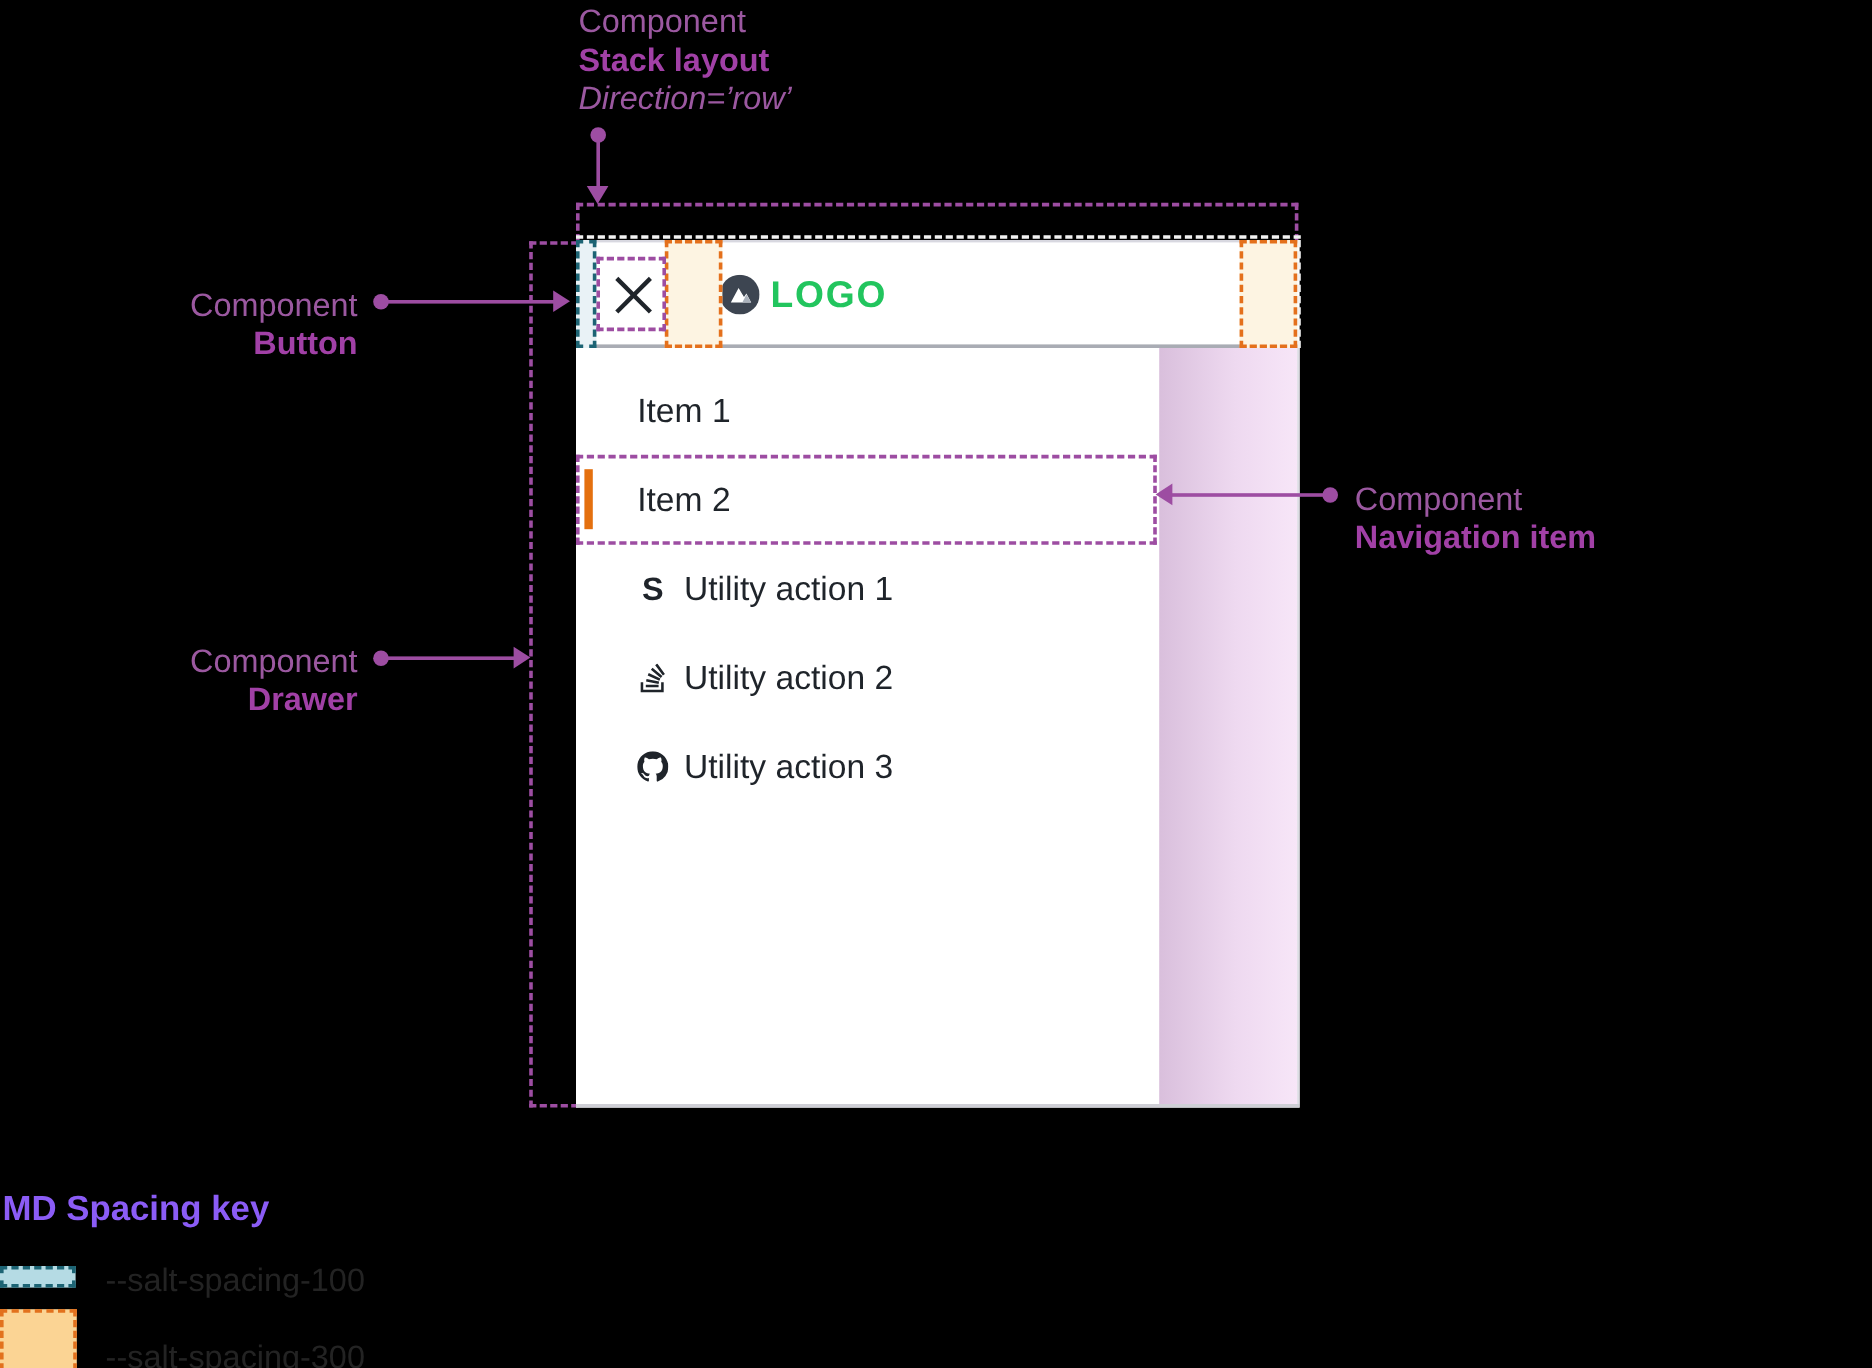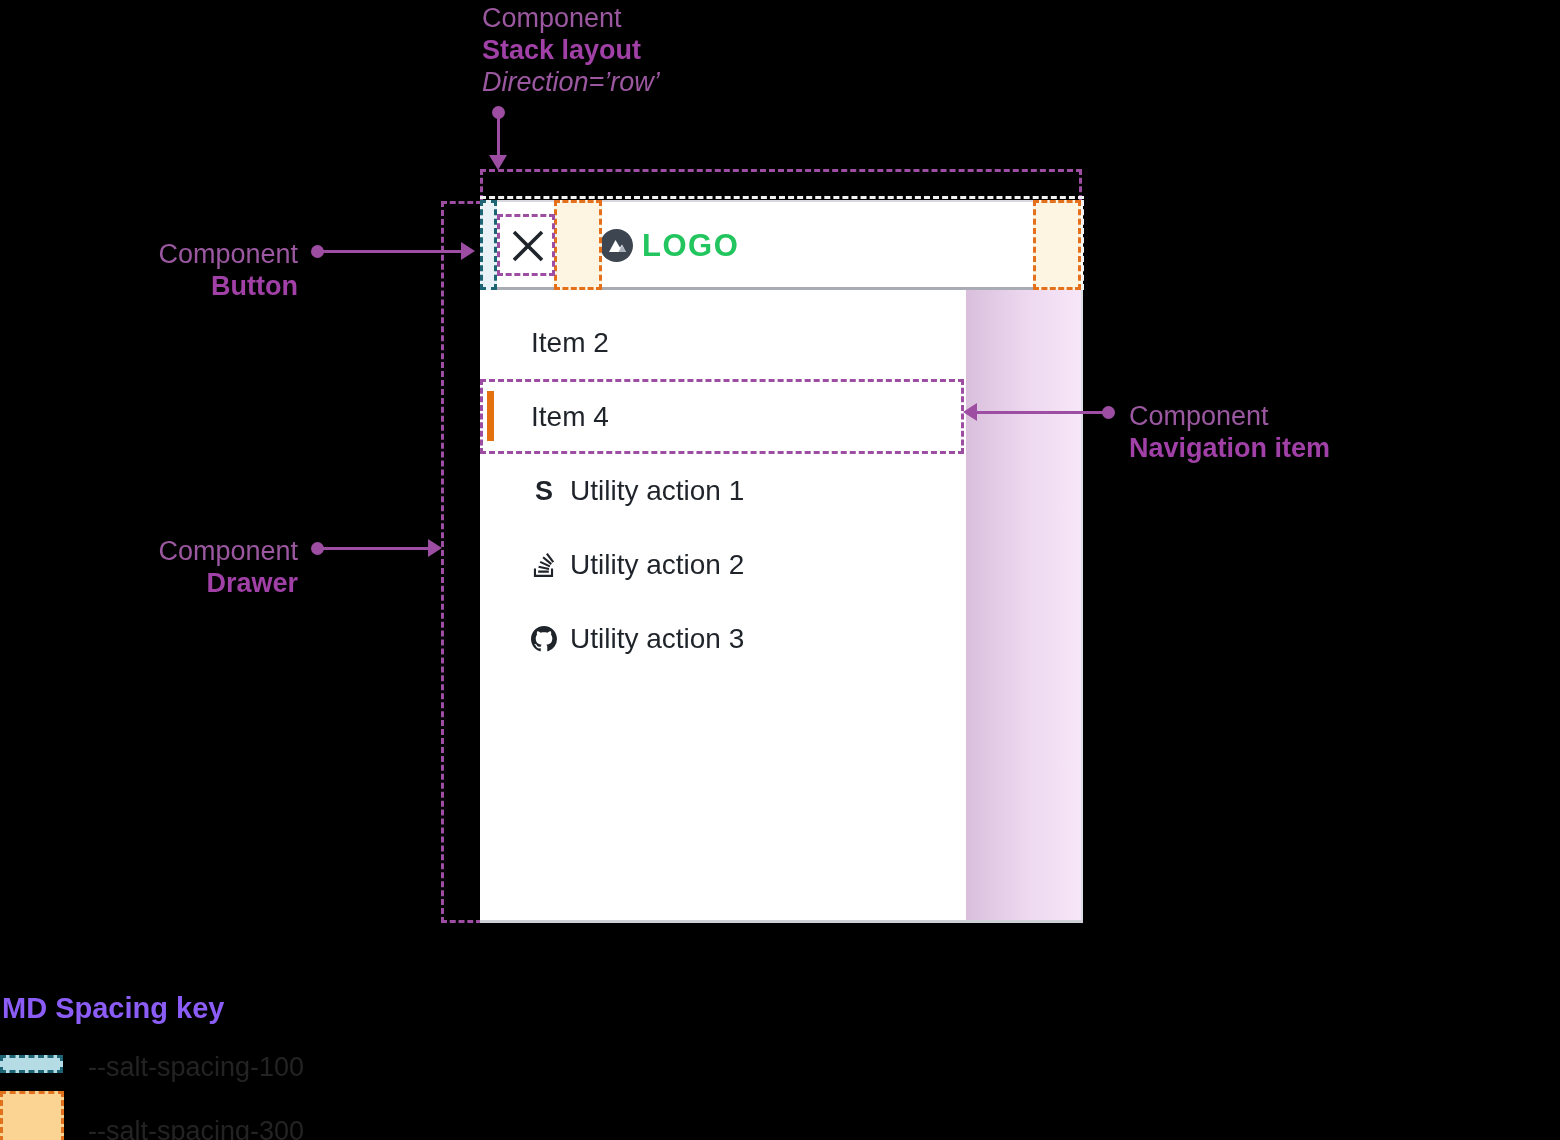--- a/index.html
+++ b/index.html
@@ -96,24 +96,24 @@
 
   <div class="stack-rect"></div>
   <div class="drawer-vline"></div>
   <div class="drawer-topseg"></div>
   <div class="drawer-botseg"></div>
 
   <div class="app-body">
     <div class="backdrop"></div>
     <div class="nav-list">
       <div class="nav-row">
-        <span class="nav-label">Item 2</span>
+        <span class="nav-label">Item 1</span>
       </div>
       <div class="nav-row">
-        <span class="nav-label">Item 4</span>
+        <span class="nav-label">Item 2</span>
       </div>
       <div class="nav-row">
         <span class="util-icon">
             <span class="s-glyph">S</span>
           </span>
         <span class="util-label">Utility action 1</span>
       </div>
       <div class="nav-row">
         <span class="util-icon">
           <svg width="24" height="24" viewBox="0 0 24 24" fill="#1f242a">

